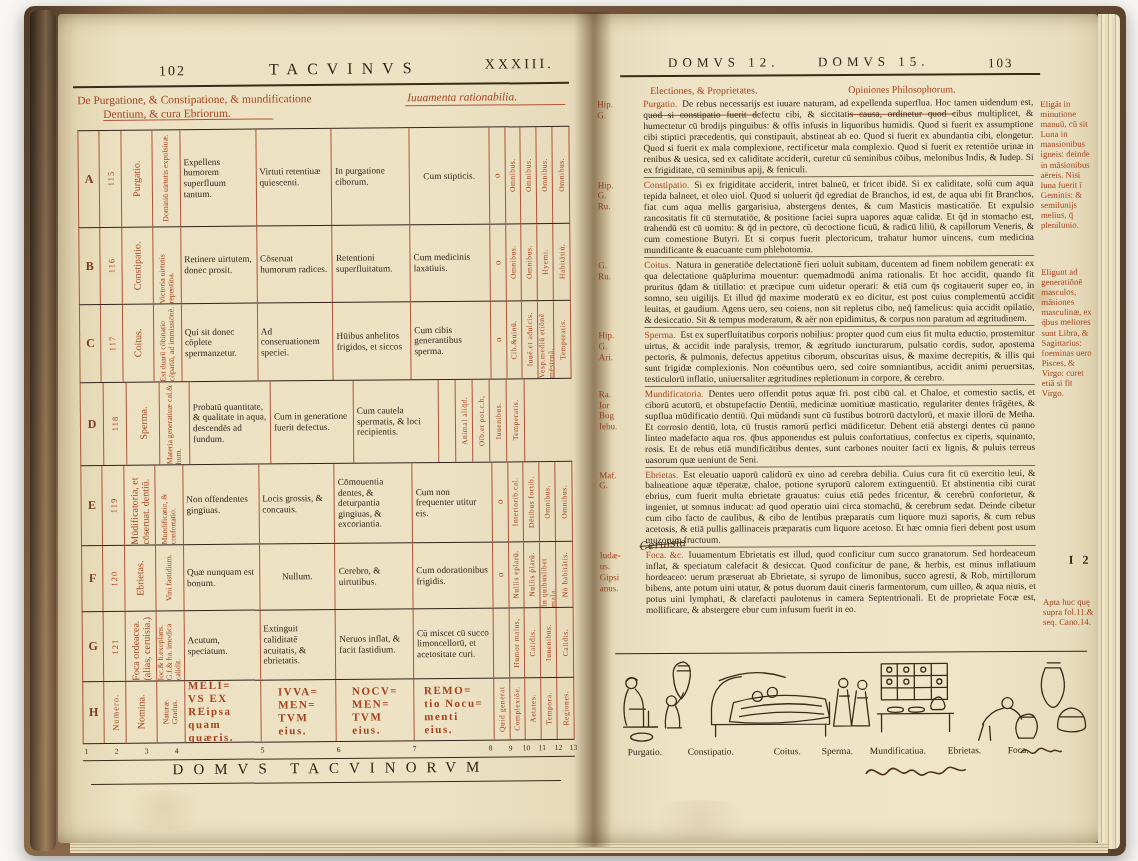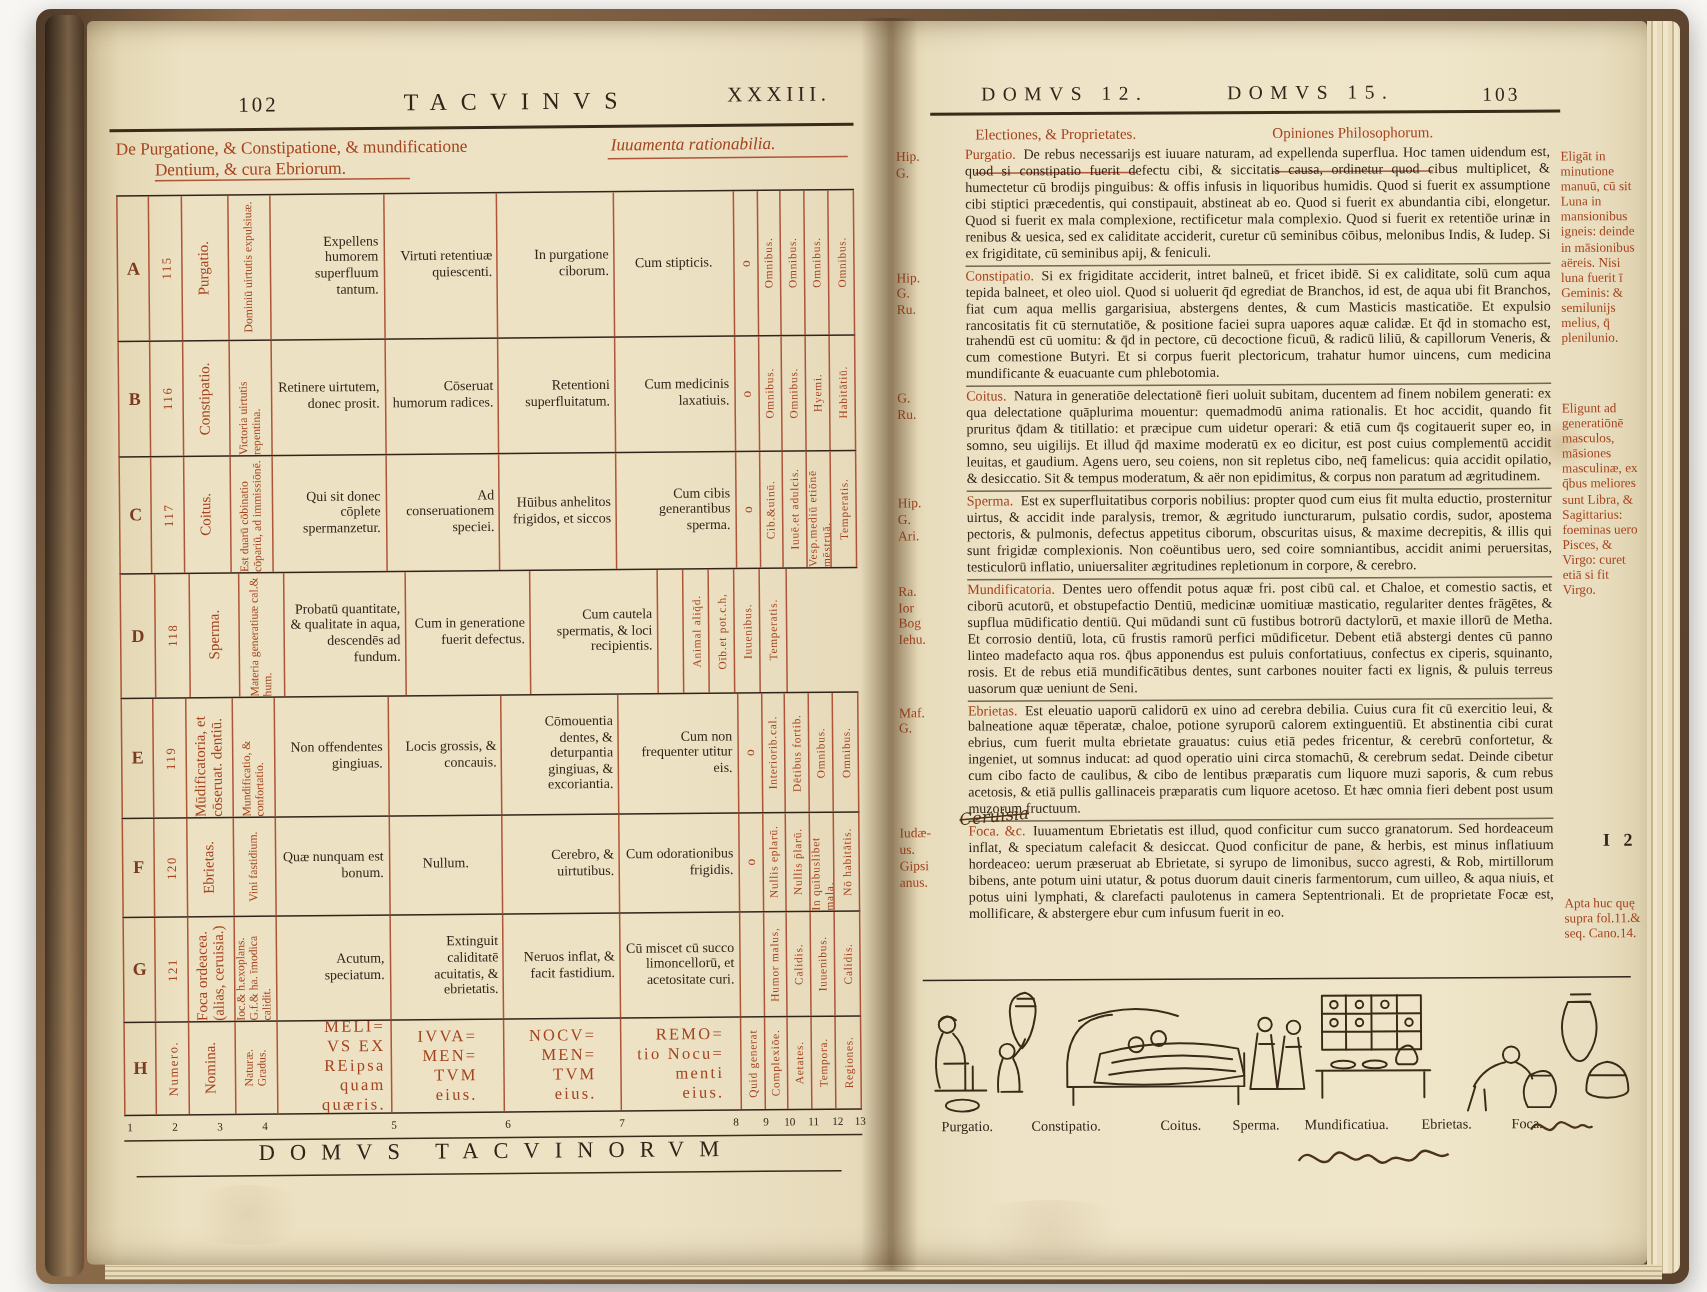--- a/index.html
+++ b/index.html
@@ -39,24 +39,24 @@
   .trow:nth-of-type(7){height:69px}.trow:nth-of-type(8){height:61px}
   .tc{border-left:1px solid var(--redline);display:flex;align-items:center;justify-content:center;overflow:hidden;}
   .tc:last-child{border-right:1px solid var(--redline);}
   .w-letter{width:22px}.w-num{width:22px}.w-name{width:32px}.w-nature{width:29px}
   .w-c{width:74px}.w-c3{width:76px}.w-c4{width:78px}
   .w-o{width:16px}.w-s{width:16px}.w-s4{width:17px}
   .cell-letter{font-size:12px;color:#7c3b1f;font-weight:bold;}
   .num{font-size:8.5px;color:var(--red);letter-spacing:1px;}
   .name{font-size:10px;color:var(--red);}
   .nat{font-size:7.8px;color:var(--red);line-height:8.6px;max-height:100%;}
-  .bodyc{font-size:9.3px;line-height:10.6px;color:var(--ink);text-align:right;padding:2px 3px;}
+  .bodyc{font-size:9.3px;line-height:10.6px;color:var(--ink);text-align:left;padding:2px 3px;}
   .oc{font-size:9px;color:var(--red);}
   .sc{font-size:7.6px;color:var(--red);letter-spacing:.5px;}
-  .sum .bodyc{color:var(--red);font-weight:normal;font-size:11px;line-height:13px;letter-spacing:1.5px;}
+  .sum .bodyc{color:var(--red);font-weight:bold;font-size:11px;line-height:13px;letter-spacing:1.5px;}
   .scale{position:absolute;left:22px;top:730px;width:492px;height:14px;border-bottom:1.2px solid #3a2a18;}
   .scale span{position:absolute;top:1px;font-size:7.5px;color:var(--ink);}
   .lp-foot{position:absolute;left:60px;top:746px;width:420px;text-align:center;font-size:15px;letter-spacing:10px;color:var(--ink);}
   
   .rp{position:absolute;left:0;top:0;width:100%;height:100%;transform:rotate(-.3deg);}
   .rp-h{position:absolute;top:40px;font-size:13px;letter-spacing:5px;color:var(--ink);}
   .rp-folio{position:absolute;left:398px;top:42px;font-size:13px;letter-spacing:2px;color:var(--ink);}
   .rp-sub{position:absolute;top:70px;font-size:10px;color:var(--red);border-bottom:1px solid var(--redline);padding-bottom:19px;}
   .rp-text{position:absolute;left:53px;top:84px;width:390px;}
   .para{position:relative;text-align:justify;font-size:9.4px;line-height:10.95px;color:var(--ink);border-bottom:1px solid rgba(50,35,20,.65);padding-bottom:1px;margin-bottom:2px;}
@@ -382,21 +382,21 @@
       <span style="left:472px">12</span>
       <span style="left:487px">13</span>
     </div>
     <div class="lp-foot">DOMVS TACVINORVM</div>
     <div class="rule" style="left:30px;top:768px;width:470px;height:1.2px"></div>
    </div>
   </div>
 
   <div class="page right">
    <div class="rp">
-    <div class="rp-h" style="left:64px">DOMVS 12.</div>
+    <div class="rp-h" style="left:78px">DOMVS 12.</div>
     <div class="rp-h" style="left:228px">DOMVS 15.</div>
     <div class="rp-folio">103</div>
     <div class="rule" style="left:30px;top:60px;width:420px"></div>
     <div class="rp-sub" style="left:60px">Electiones, &amp; Proprietates.</div>
     <div class="rp-sub" style="left:258px">Opiniones Philosophorum.</div>
 
     <div class="rp-text">
       <div class="para">
         <span class="src">Hip.
 G.</span>

